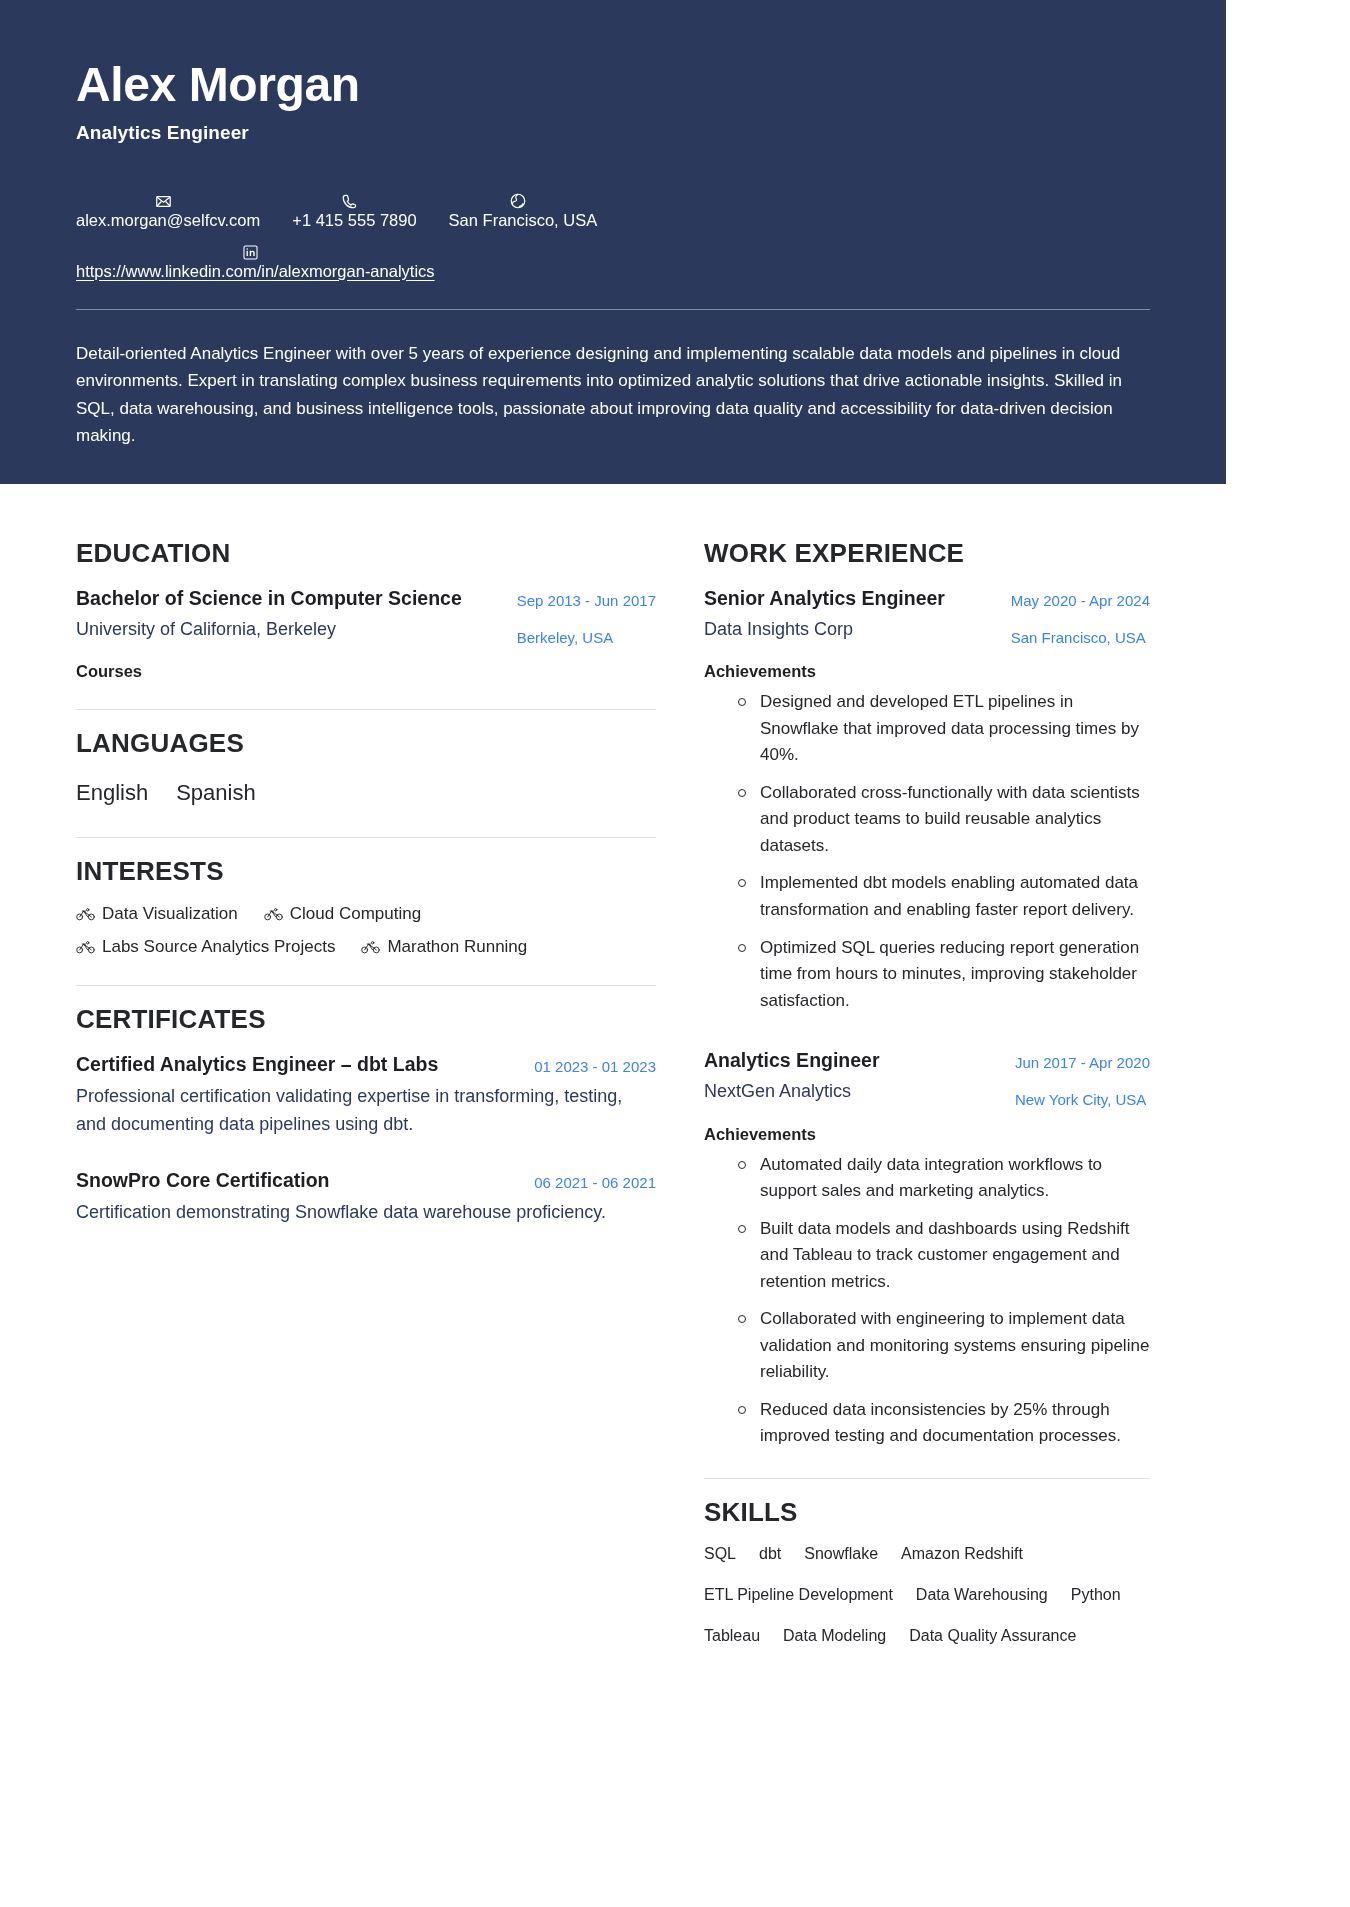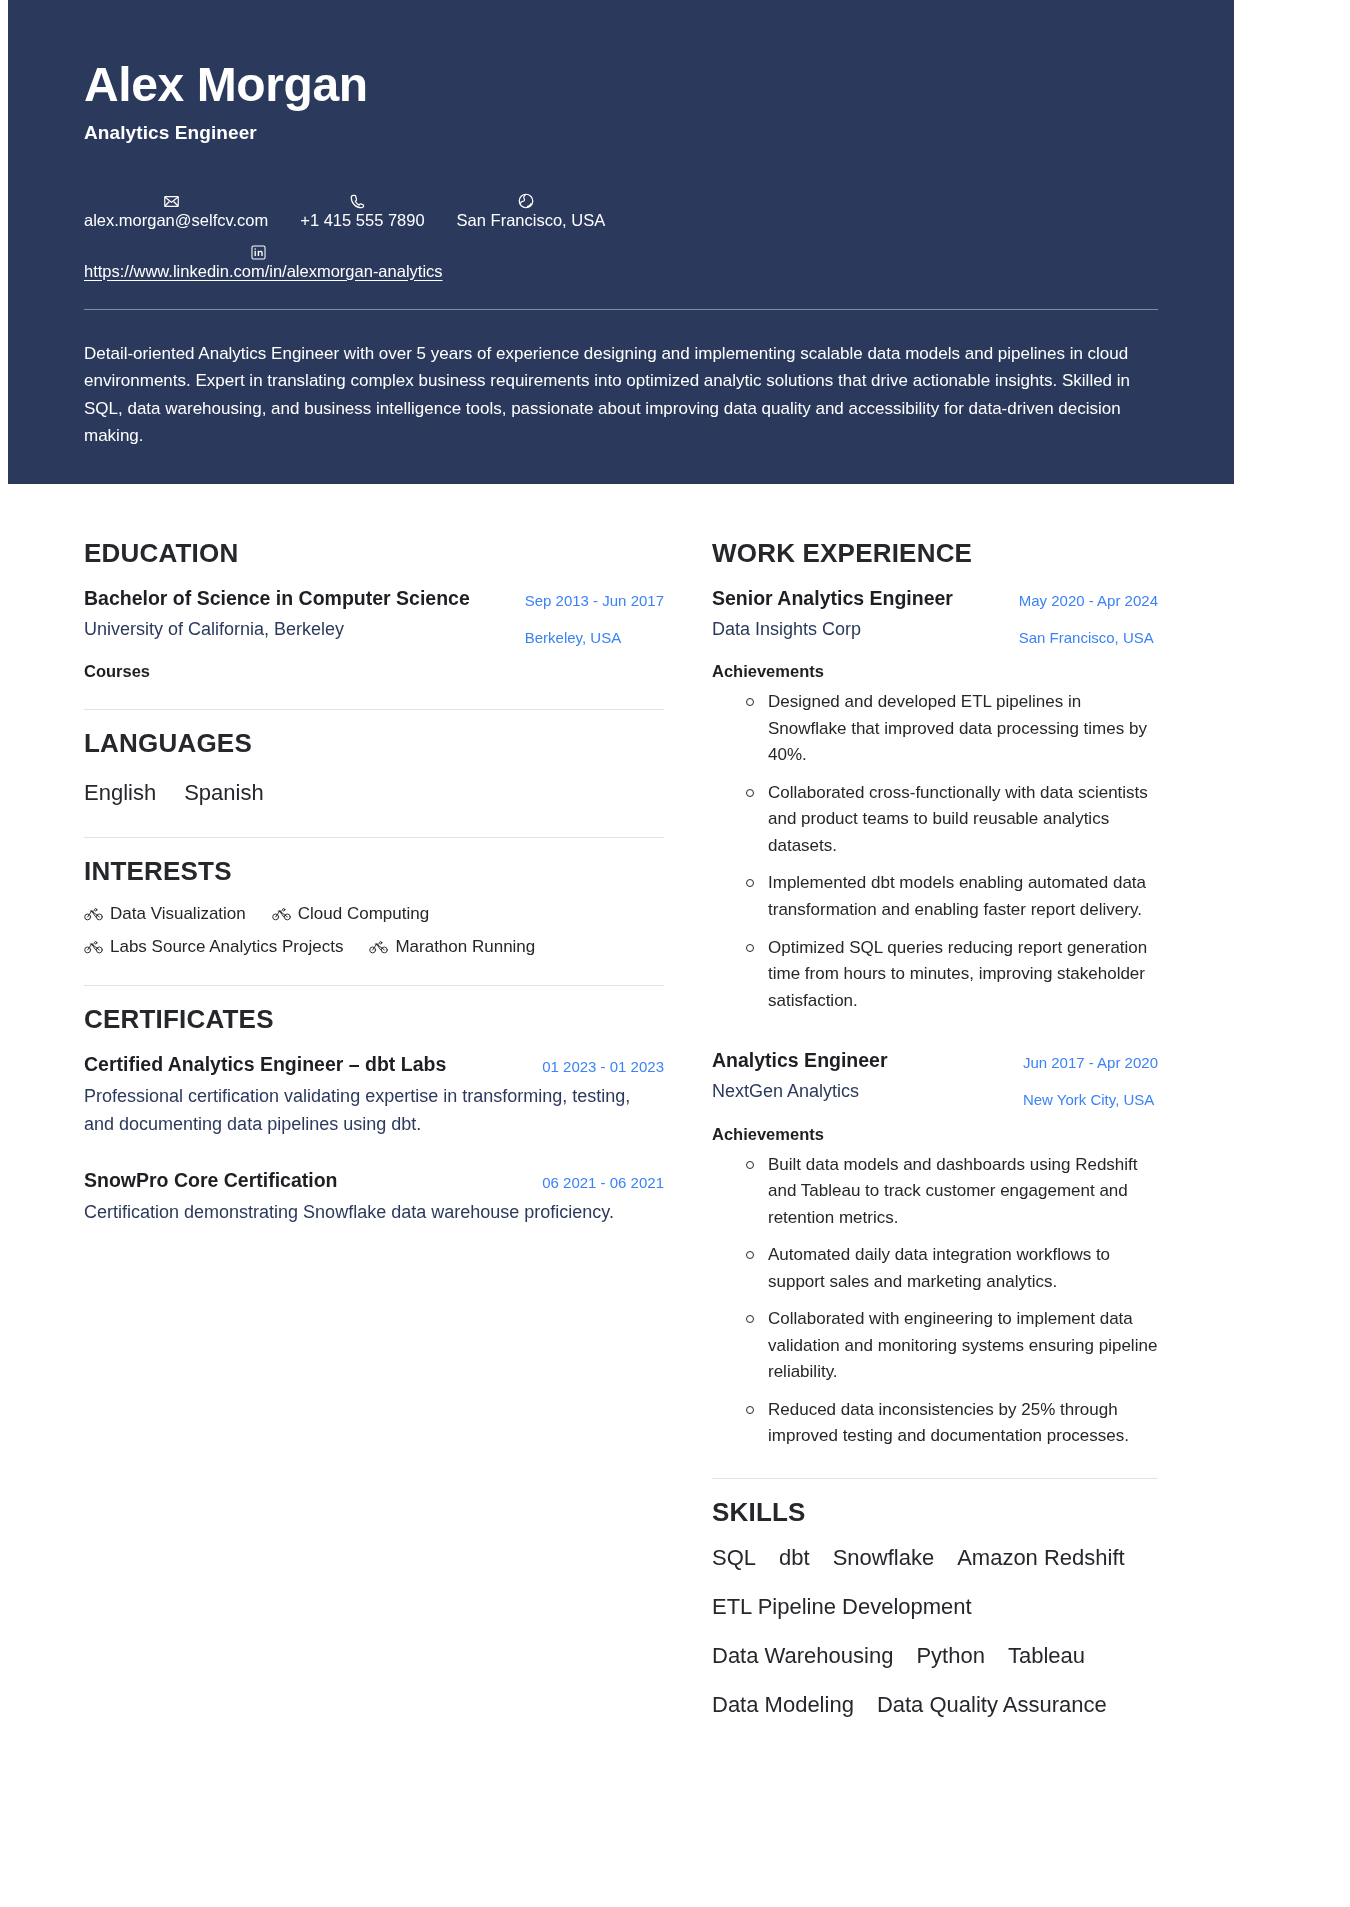--- a/index.html
+++ b/index.html
@@ -9,21 +9,20 @@
     background: #ffffff;
     font-family: "Liberation Sans", sans-serif;
   }
 
   .page {
     position: relative;
     width: 1226px;
     min-height: 1907px;
     background: #ffffff;
     overflow: hidden;
-    margin-left: 8px;
   }
 
   
   .header {
     background: #2b3a5c;
     color: #ffffff;
     padding: 58px 76px 34px 76px;
   }
 
   .name {
@@ -257,21 +256,21 @@
     display: inline-flex;
     margin-right: 7px;
     flex: 0 0 auto;
   }
 
   .skills-list {
     display: flex;
     flex-wrap: wrap;
     column-gap: 30px;
     row-gap: 13px;
-    font-size: 22px;
+    font-size: 16px;
     color: #26272b;
     max-width: 520px;
     gap: 23px;
   }
 </style>
 </head>
 <body>
 
 <div class="page">
 
@@ -496,22 +495,22 @@
               <div class="entry-sub">NextGen Analytics</div>
             </div>
             <div class="entry-meta">
               <span>Jun 2017 - Apr 2020</span>
               <span class="second">New York City, USA</span>
             </div>
           </div>
 
           <div class="sub-label">Achievements</div>
           <ul class="bullets">
+            <li>Automated daily data integration workflows to support sales and marketing analytics.</li>
             <li>Built data models and dashboards using Redshift and Tableau to track customer engagement and retention metrics.</li>
-            <li>Automated daily data integration workflows to support sales and marketing analytics.</li>
             <li>Collaborated with engineering to implement data validation and monitoring systems ensuring pipeline reliability.</li>
             <li>Reduced data inconsistencies by 25% through improved testing and documentation processes.</li>
           </ul>
         </div>
       </div>
 
       <div class="rule"></div>
 
       <div class="section">
         <div class="section-title">SKILLS</div>

